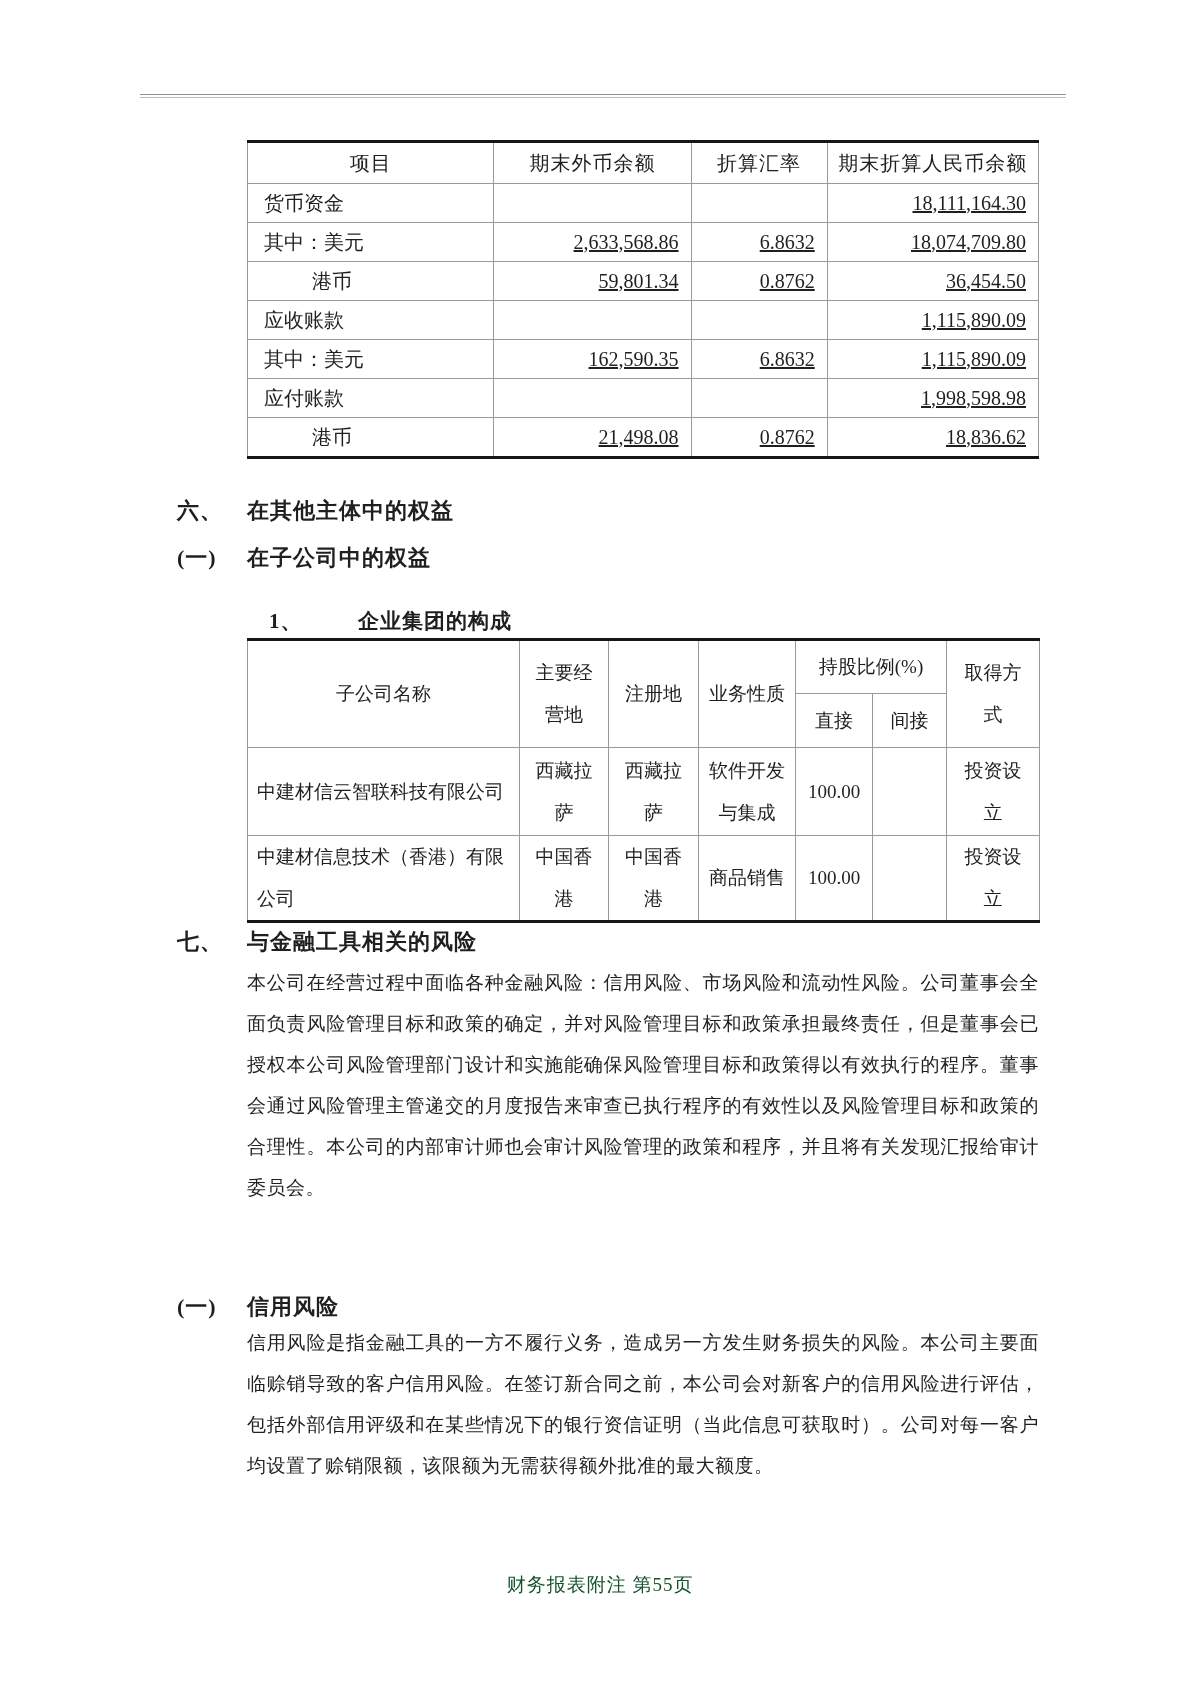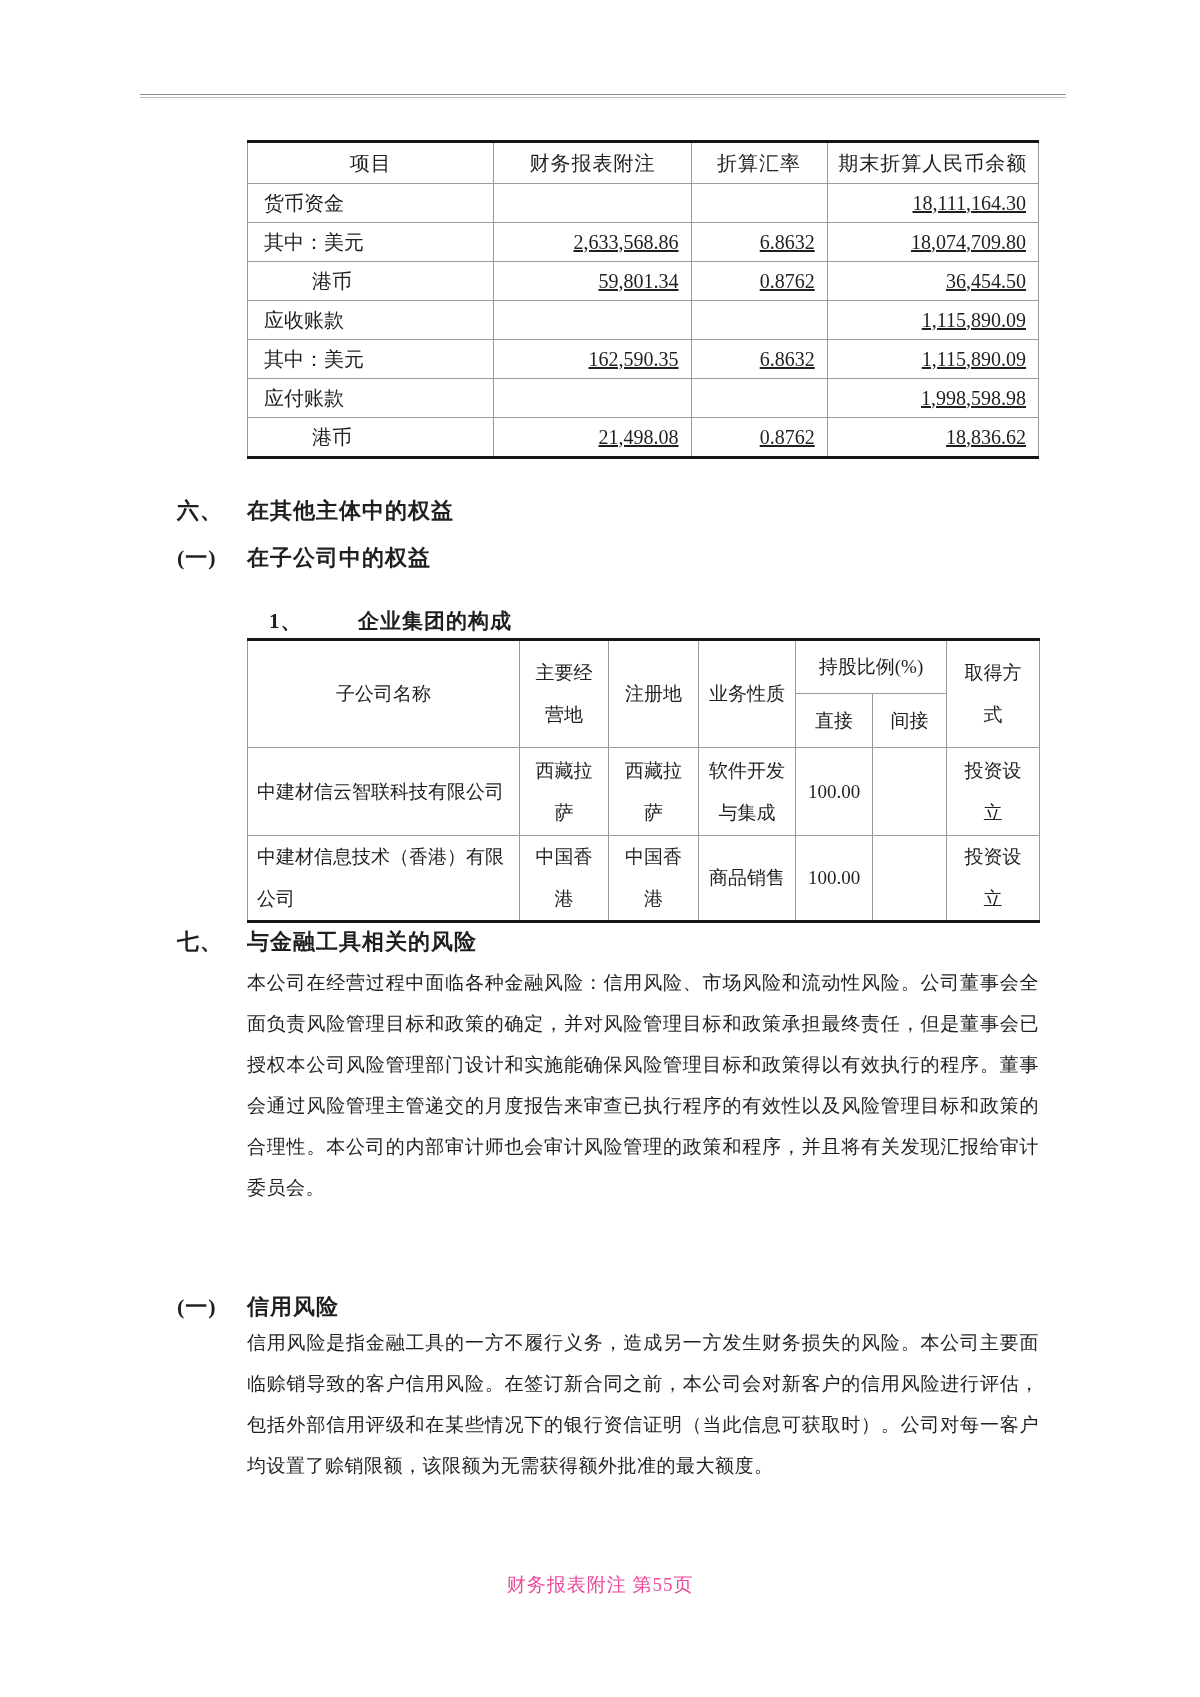--- a/index.html
+++ b/index.html
@@ -49,40 +49,40 @@
   table.sub tr.hr2 { height:54px; }
   table.sub tr.dr1 { height:88px; }
   table.sub tr.dr2 { height:86px; }
 
   
   .para { position:absolute; left:247px; width:792px;
     font-size:19px; line-height:41px; text-align:justify;
     letter-spacing:0.5px; margin:0; }
 
   .footer { position:absolute; top:1572px; left:0; width:1200px;
-    text-align:center; font-size:19px; color:#ec4899; letter-spacing:1px; }
+    text-align:center; font-size:19px; color:#14532d; letter-spacing:1px; }
 </style>
 </head>
 <body>
 
 <div class="page">
 
   <div class="header-rule"></div>
 
   <table class="fx abs">
     <colgroup>
       <col style="width:246px">
         <col style="width:197px">
         <col style="width:136px">
         <col style="width:211px">
     </colgroup>
     <thead>
       <tr>
         <th>项目</th>
-        <th>财务报表附注</th>
+        <th>期末外币余额</th>
         <th>折算汇率</th>
         <th>期末折算人民币余额</th>
       </tr>
     </thead>
     <tbody>
       <tr>
         <td class="item">货币资金</td>
         <td class="num"></td>
         <td class="num"></td>
         <td class="num">18,111,164.30</td>

